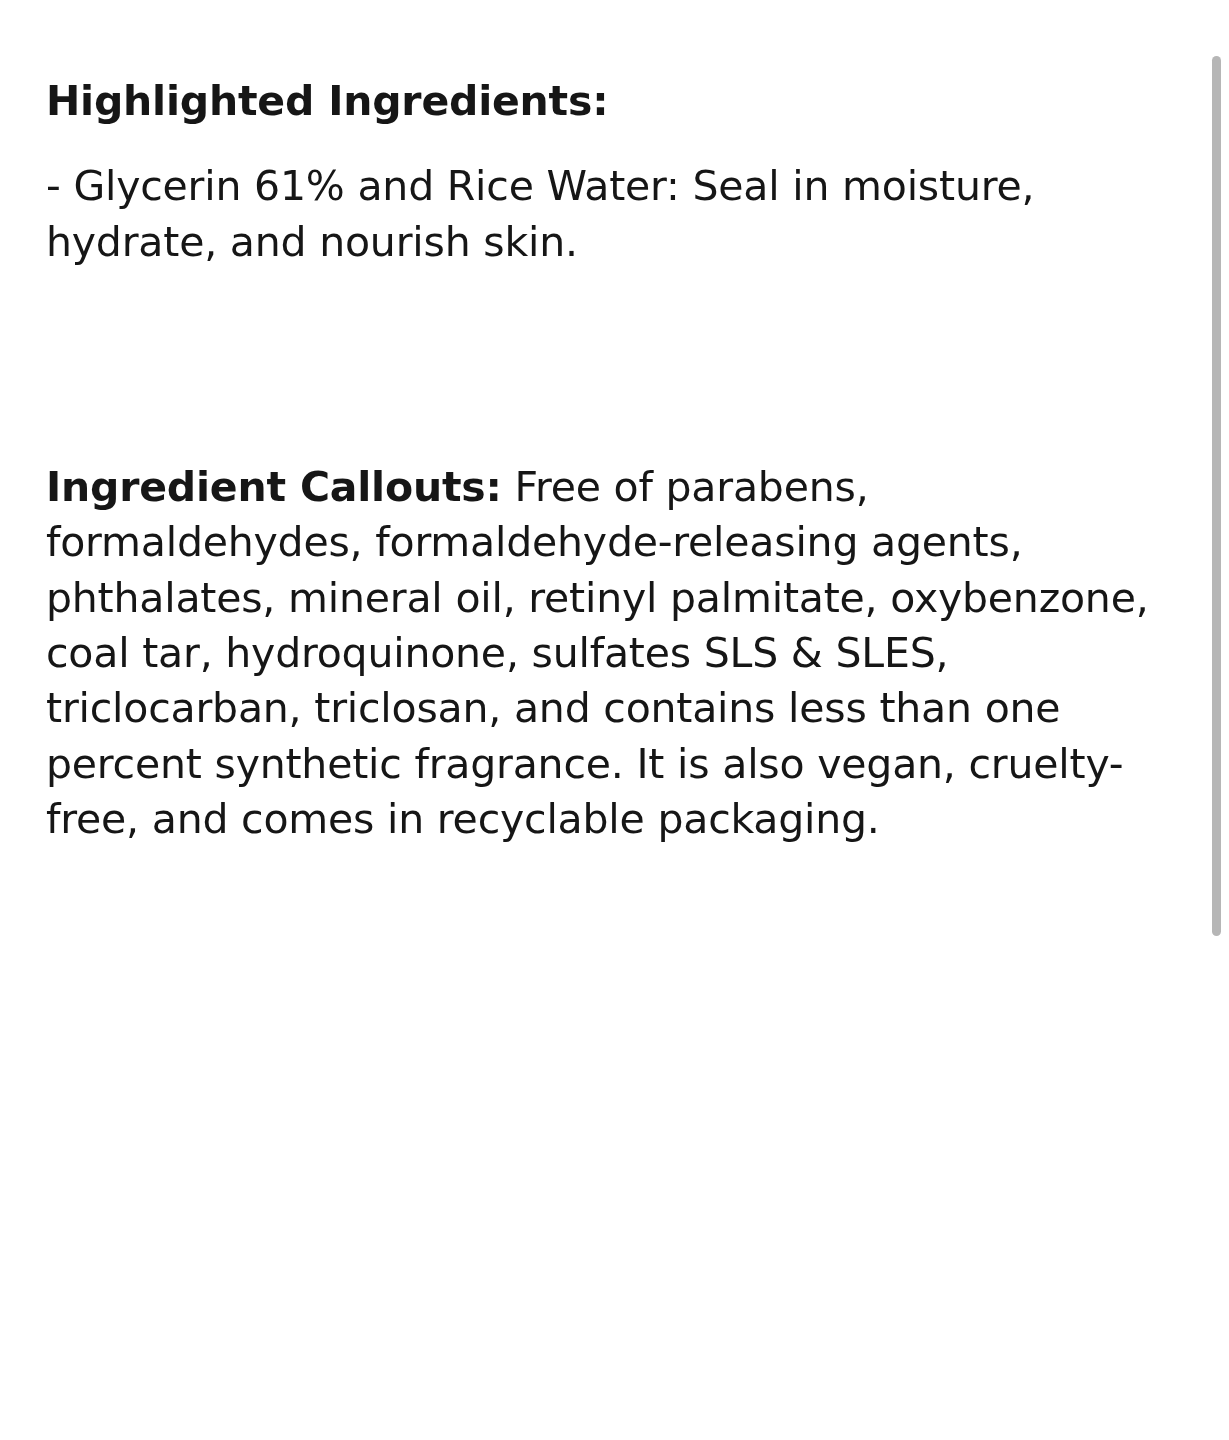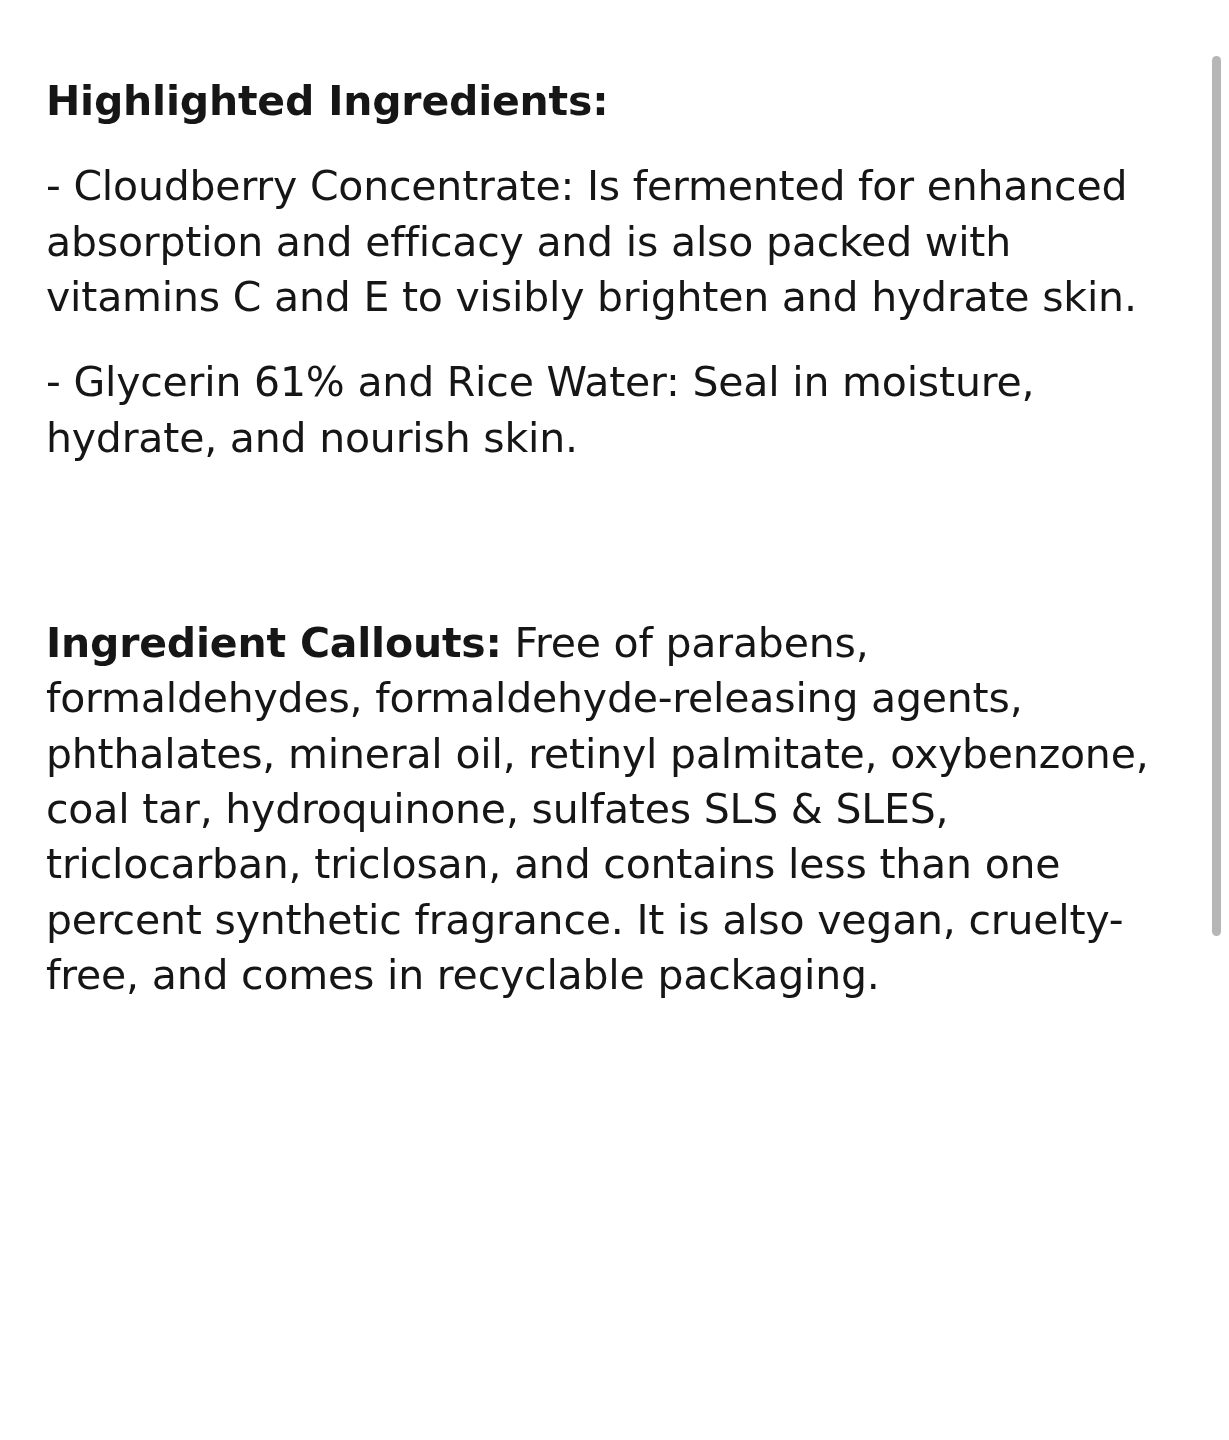--- a/index.html
+++ b/index.html
@@ -32,20 +32,21 @@
     margin: 0;
   }
   .block + .block {
     margin-top: 30px;
   }
   .heading {
     font-weight: bold;
   }
   .para {
     font-weight: normal;
+    margin-top: 40px;
   }
   .gap-large {
     height: 150px;
   }
   .inline-head {
     font-weight: bold;
   }
   .inline-body {
     font-weight: normal;
   }
@@ -68,21 +69,20 @@
     background: #b6b6b6;
   }
 </style>
 </head>
 <body>
 
 <div class="page">
 
   <p class="block heading">Highlighted Ingredients:</p>
 
-  <p class="block para">- Cloudberry Concentrate: Is fermented for enhanced absorption and efficacy and is also packed with vitamins C and E to visibly brighten and hydrate skin.</p>
 
 
   <p class="block para">- Glycerin 61% and Rice Water: Seal in moisture, hydrate, and nourish skin.</p>
 
   <div class="gap-large"></div>
 
   <p class="block para"><span class="inline-head">Ingredient Callouts:</span><span class="inline-body"> Free of parabens, formaldehydes, formaldehyde-releasing agents, phthalates, mineral oil, retinyl palmitate, oxybenzone, coal tar, hydroquinone, sulfates SLS &amp; SLES, triclocarban, triclosan, and contains less than one percent synthetic fragrance. It is also vegan, cruelty-free, and comes in recyclable packaging.</span></p>
 
 </div>
 

